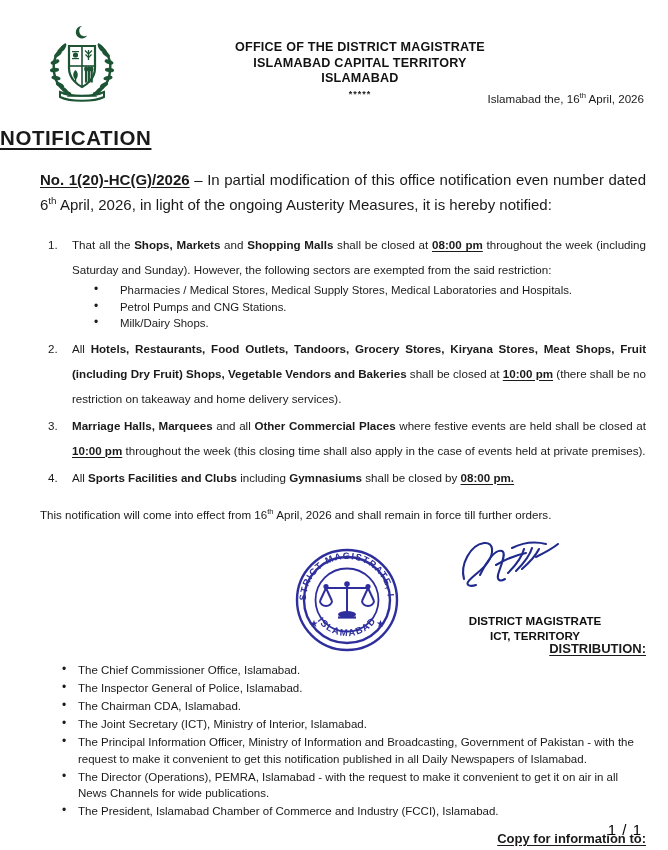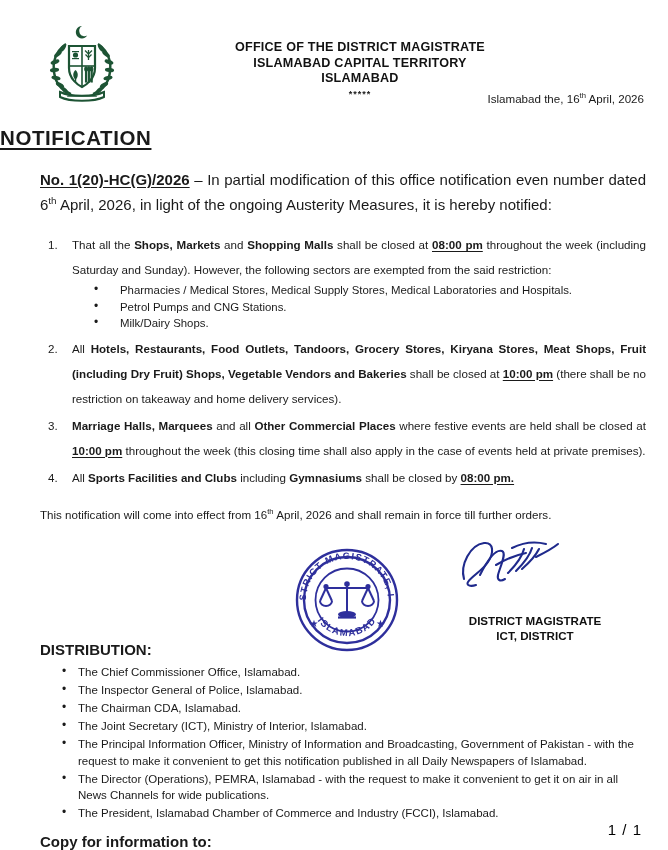--- a/index.html
+++ b/index.html
@@ -182,24 +182,26 @@
   }
 
   
   .dist-wrap {
     padding: 0 22px 0 40px;
     margin-top: 6px;
     position: relative;
     z-index: 3;
   }
   .section-head {
-    font-size: 15px;
-    font-weight: bold;
+    font-size: 13px;
+    font-weight: bold;
+    text-decoration: underline;
     text-underline-offset: 2px;
     margin-bottom: 6px;
+    text-align: right;
   }
   ul.dist-list {
     margin: 0;
     padding: 0 0 0 38px;
     list-style: none;
   }
   ul.dist-list > li {
     position: relative;
     font-size: 11.5px;
     line-height: 16.5px;
@@ -398,21 +400,21 @@
           <path d="M66 36 C74 28 80 20 82 13"></path>
           <path d="M72 34 C80 27 86 20 89 14"></path>
           <path d="M62 13 C72 8 84 6 96 9"></path>
           <path d="M86 22 C94 18 102 14 108 9"></path>
         </g>
       </svg>
     </div>
 
     <div class="sign-text">
       <div>DISTRICT MAGISTRATE</div>
-      <div>ICT, DISTRICT</div>
+      <div>ICT, TERRITORY</div>
     </div>
   </div>
 
   <div class="dist-wrap">
     <div class="section-head">DISTRIBUTION:</div>
     <ul class="dist-list">
       <li>The Chief Commissioner Office, Islamabad.</li>
       <li>The Inspector General of Police, Islamabad.</li>
       <li>The Chairman CDA, Islamabad.</li>
       <li>The Joint Secretary (ICT), Ministry of Interior, Islamabad.</li>

